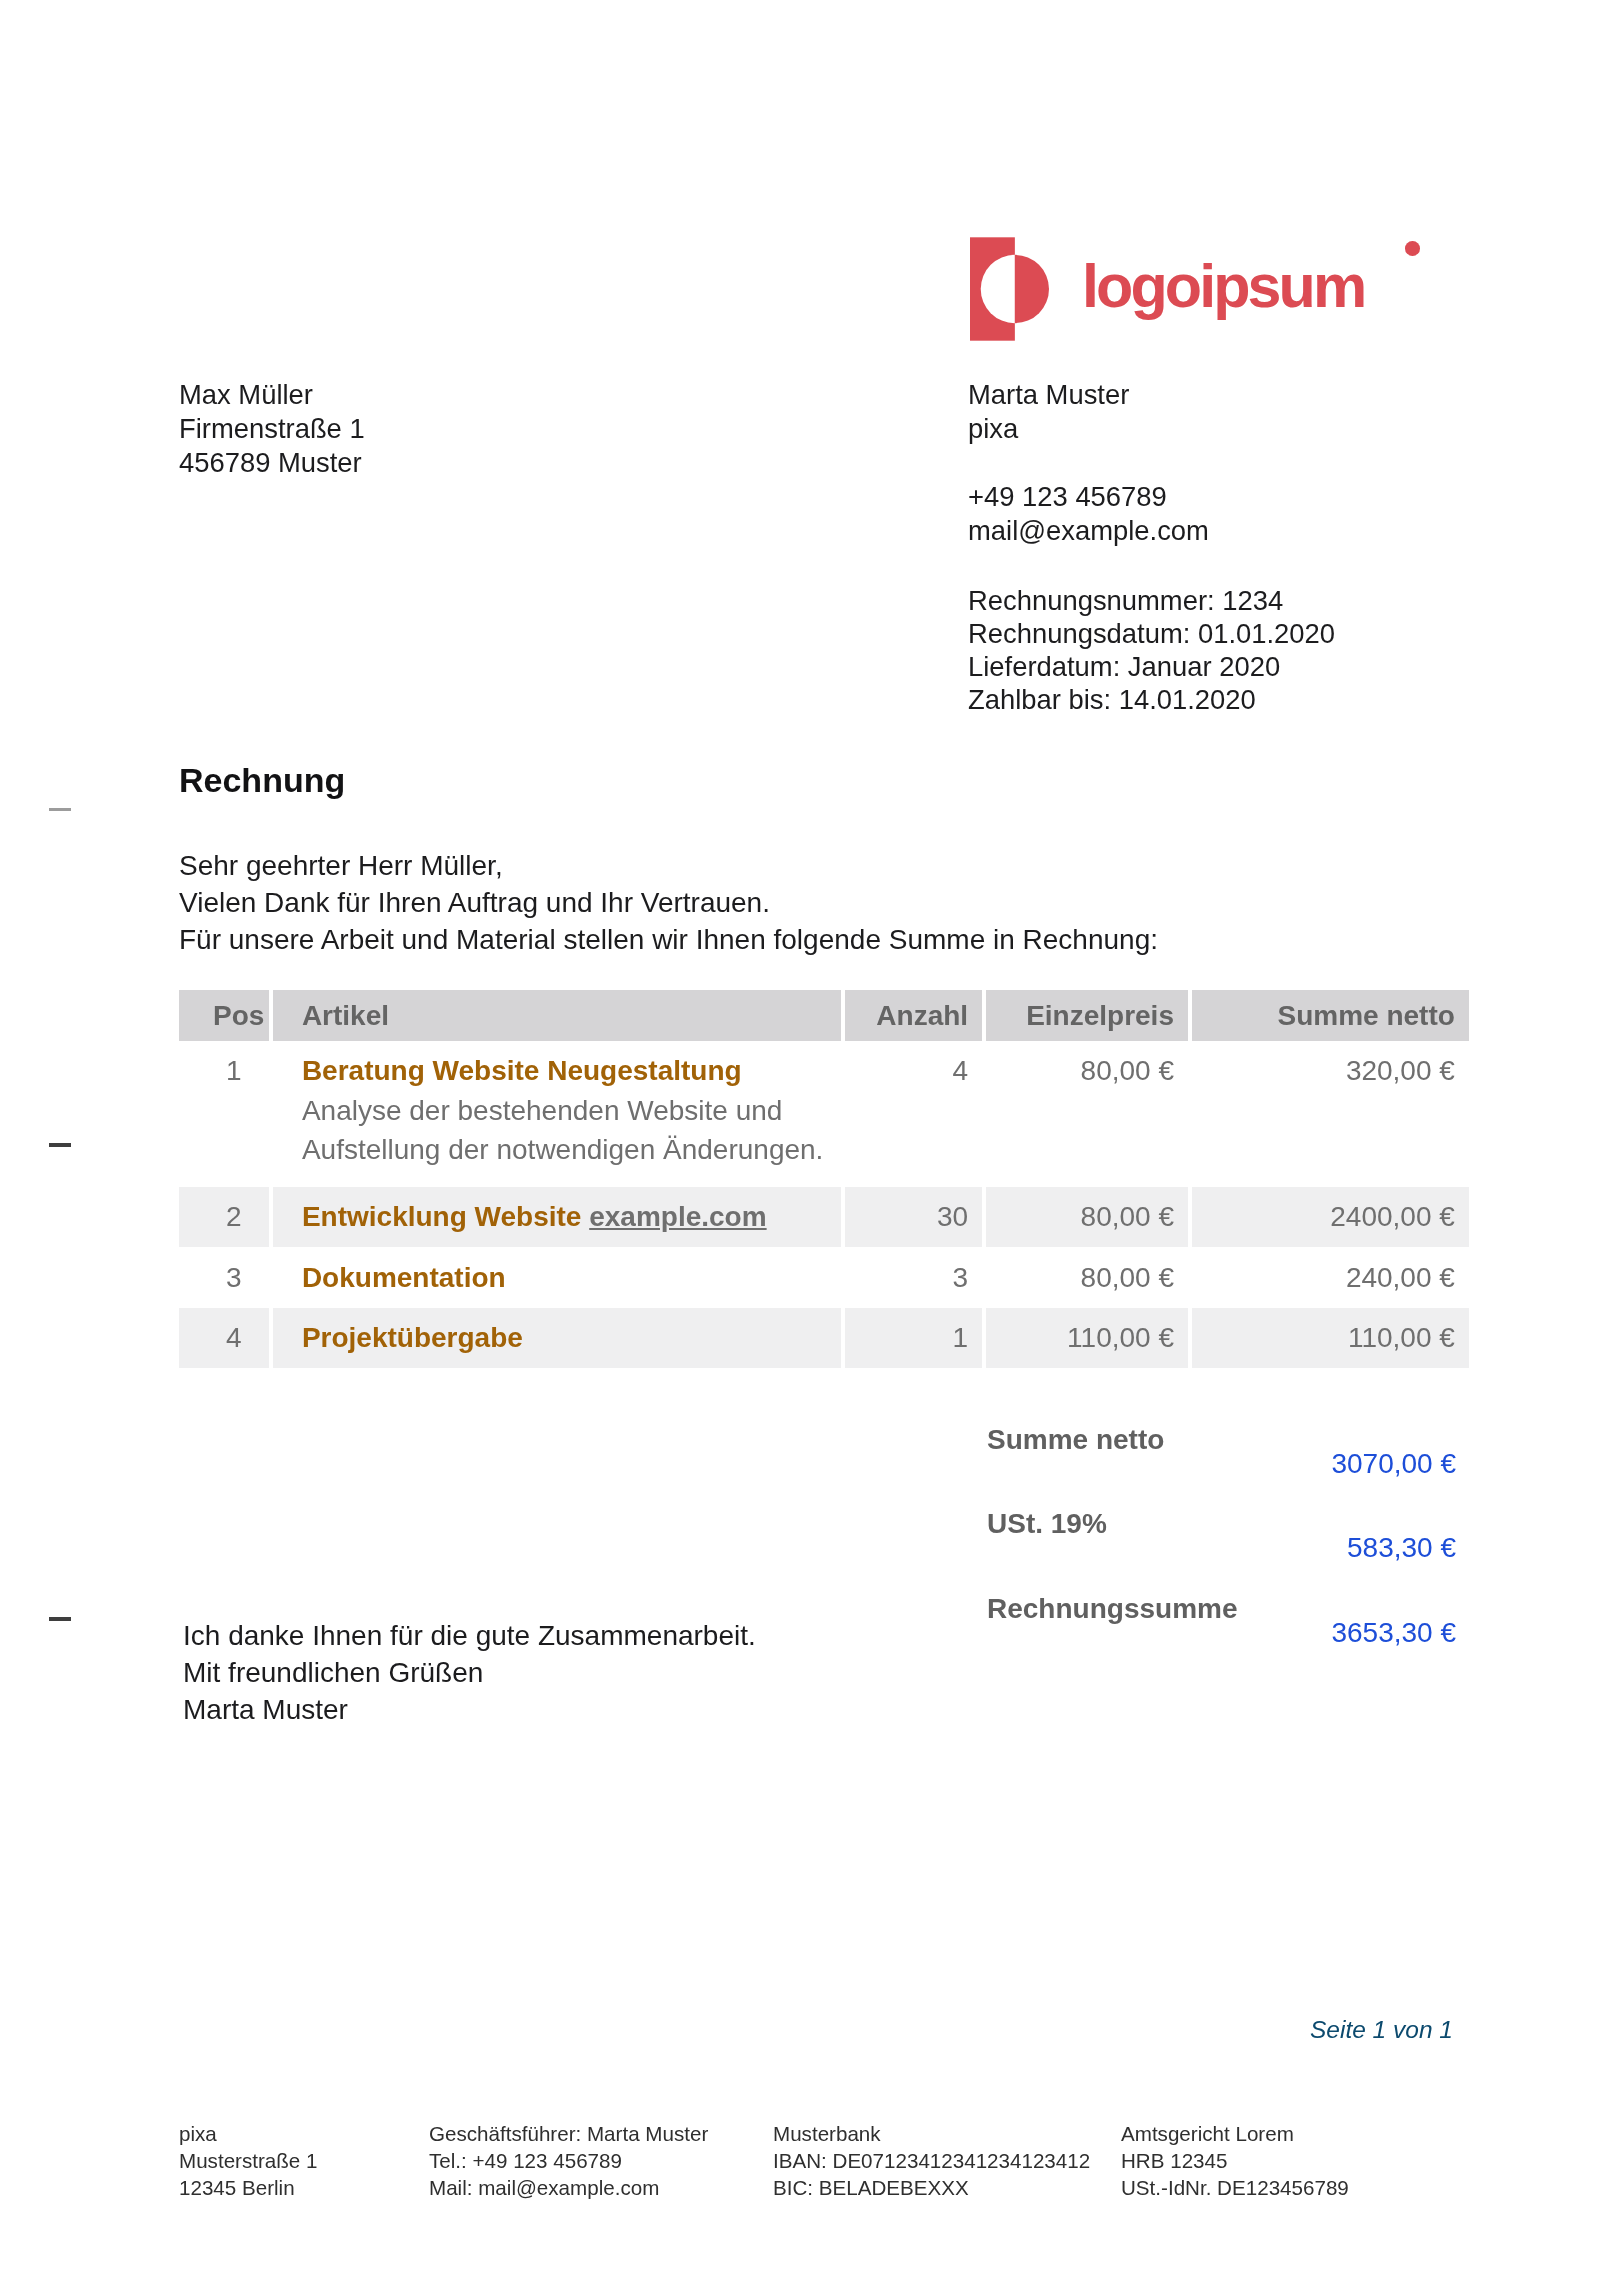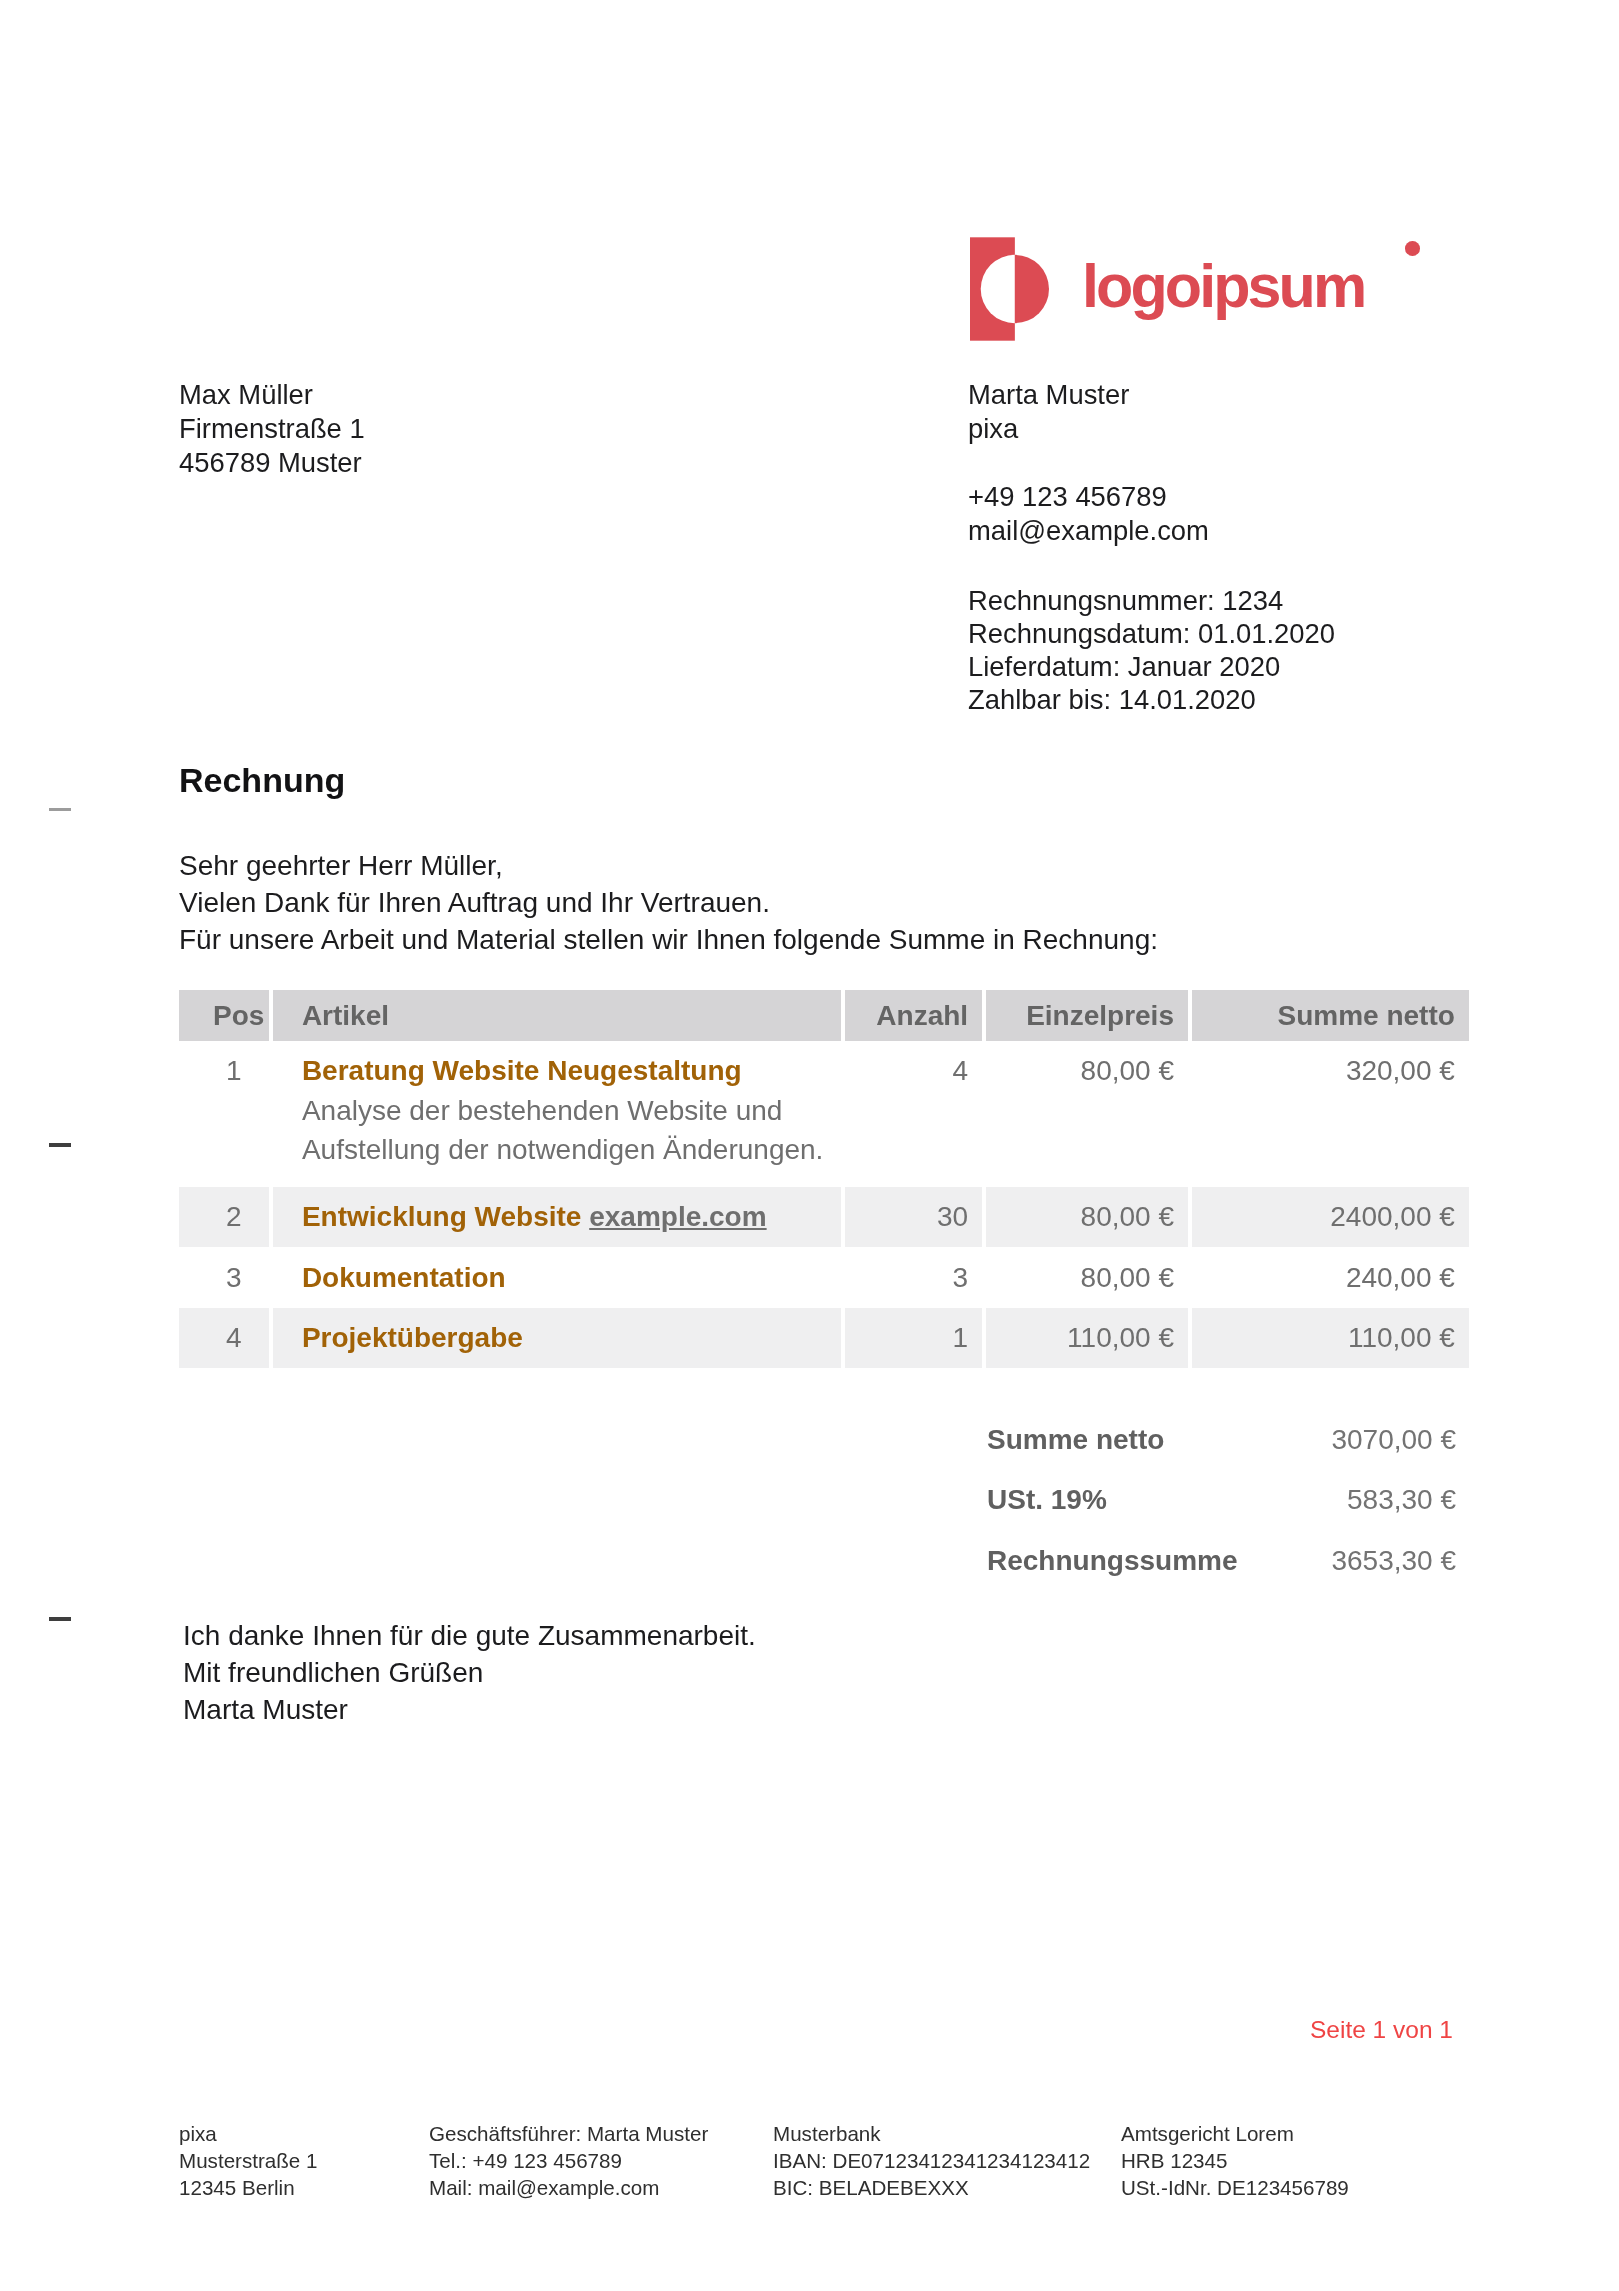--- a/index.html
+++ b/index.html
@@ -44,23 +44,23 @@
   .c-num { text-align:right; padding-right:13.7px; }
   .r1 .cell { padding-bottom:17.6px; }
   .item-title { font-weight:bold; color:#a16207; }
   .item-desc { line-height:39px; margin-top:3.9px; }
   .item-link { text-decoration:underline; color:inherit; font-weight:bold; }
 
   
   .totals { position:absolute; left:987px; top:1423px; width:469px; font-size:28px; }
   .totals .trow { display:flex; justify-content:space-between; line-height:33px; margin-bottom:27.4px; }
   .totals .lbl { font-weight:bold; color:#606060; }
-  .totals .val { color:#737373; }
-
-  .page-number { position:absolute; top:2016px; right:166px; font-size:24.5px; color:#ef4444; }
+  .totals .val { color:#1d4ed8;margin-top:24px; }
+
+  .page-number { position:absolute; top:2016px; right:166px; font-size:24.5px; color:#0c4a6e;font-style:italic; }
 
   
   .footer-col { position:absolute; top:2120px; font-size:20.6px; line-height:27px; color:#2f2f2f; }
   .fcol1 { left:179px; } .fcol2 { left:429px; } .fcol3 { left:773px; } .fcol4 { left:1121px; }
 </style>
 </head>
 <body>
 
 <div class="page">
 

